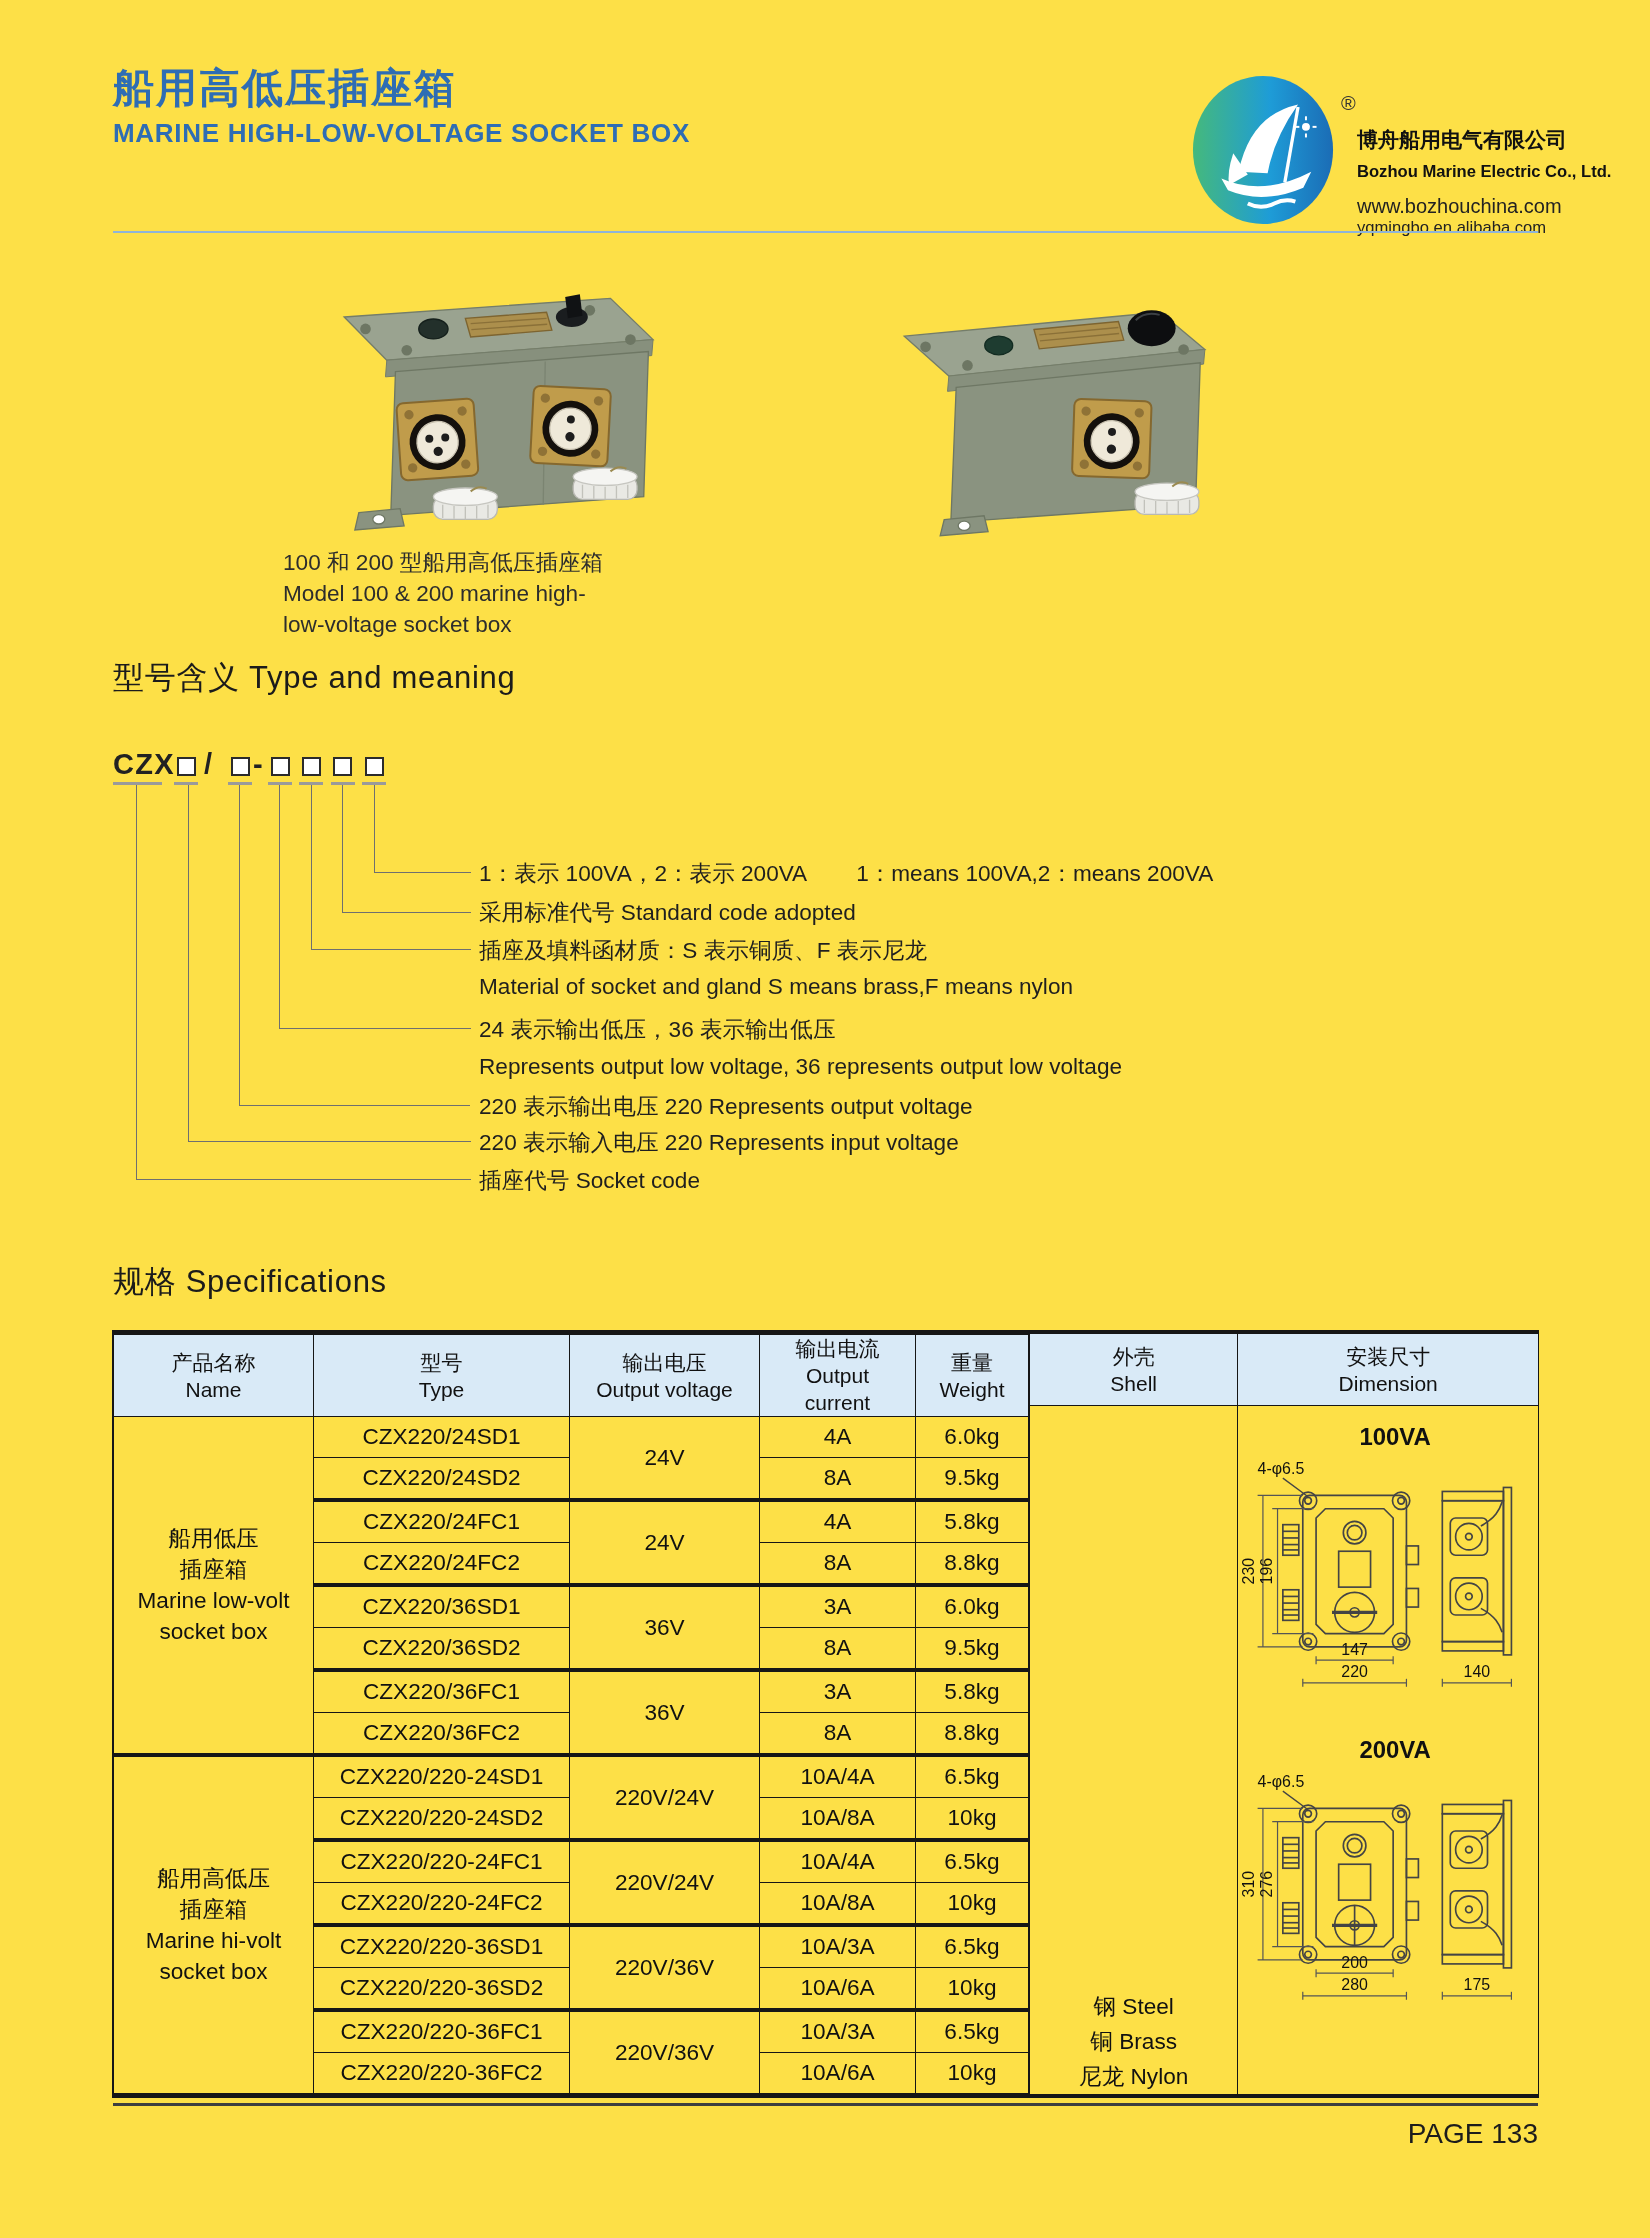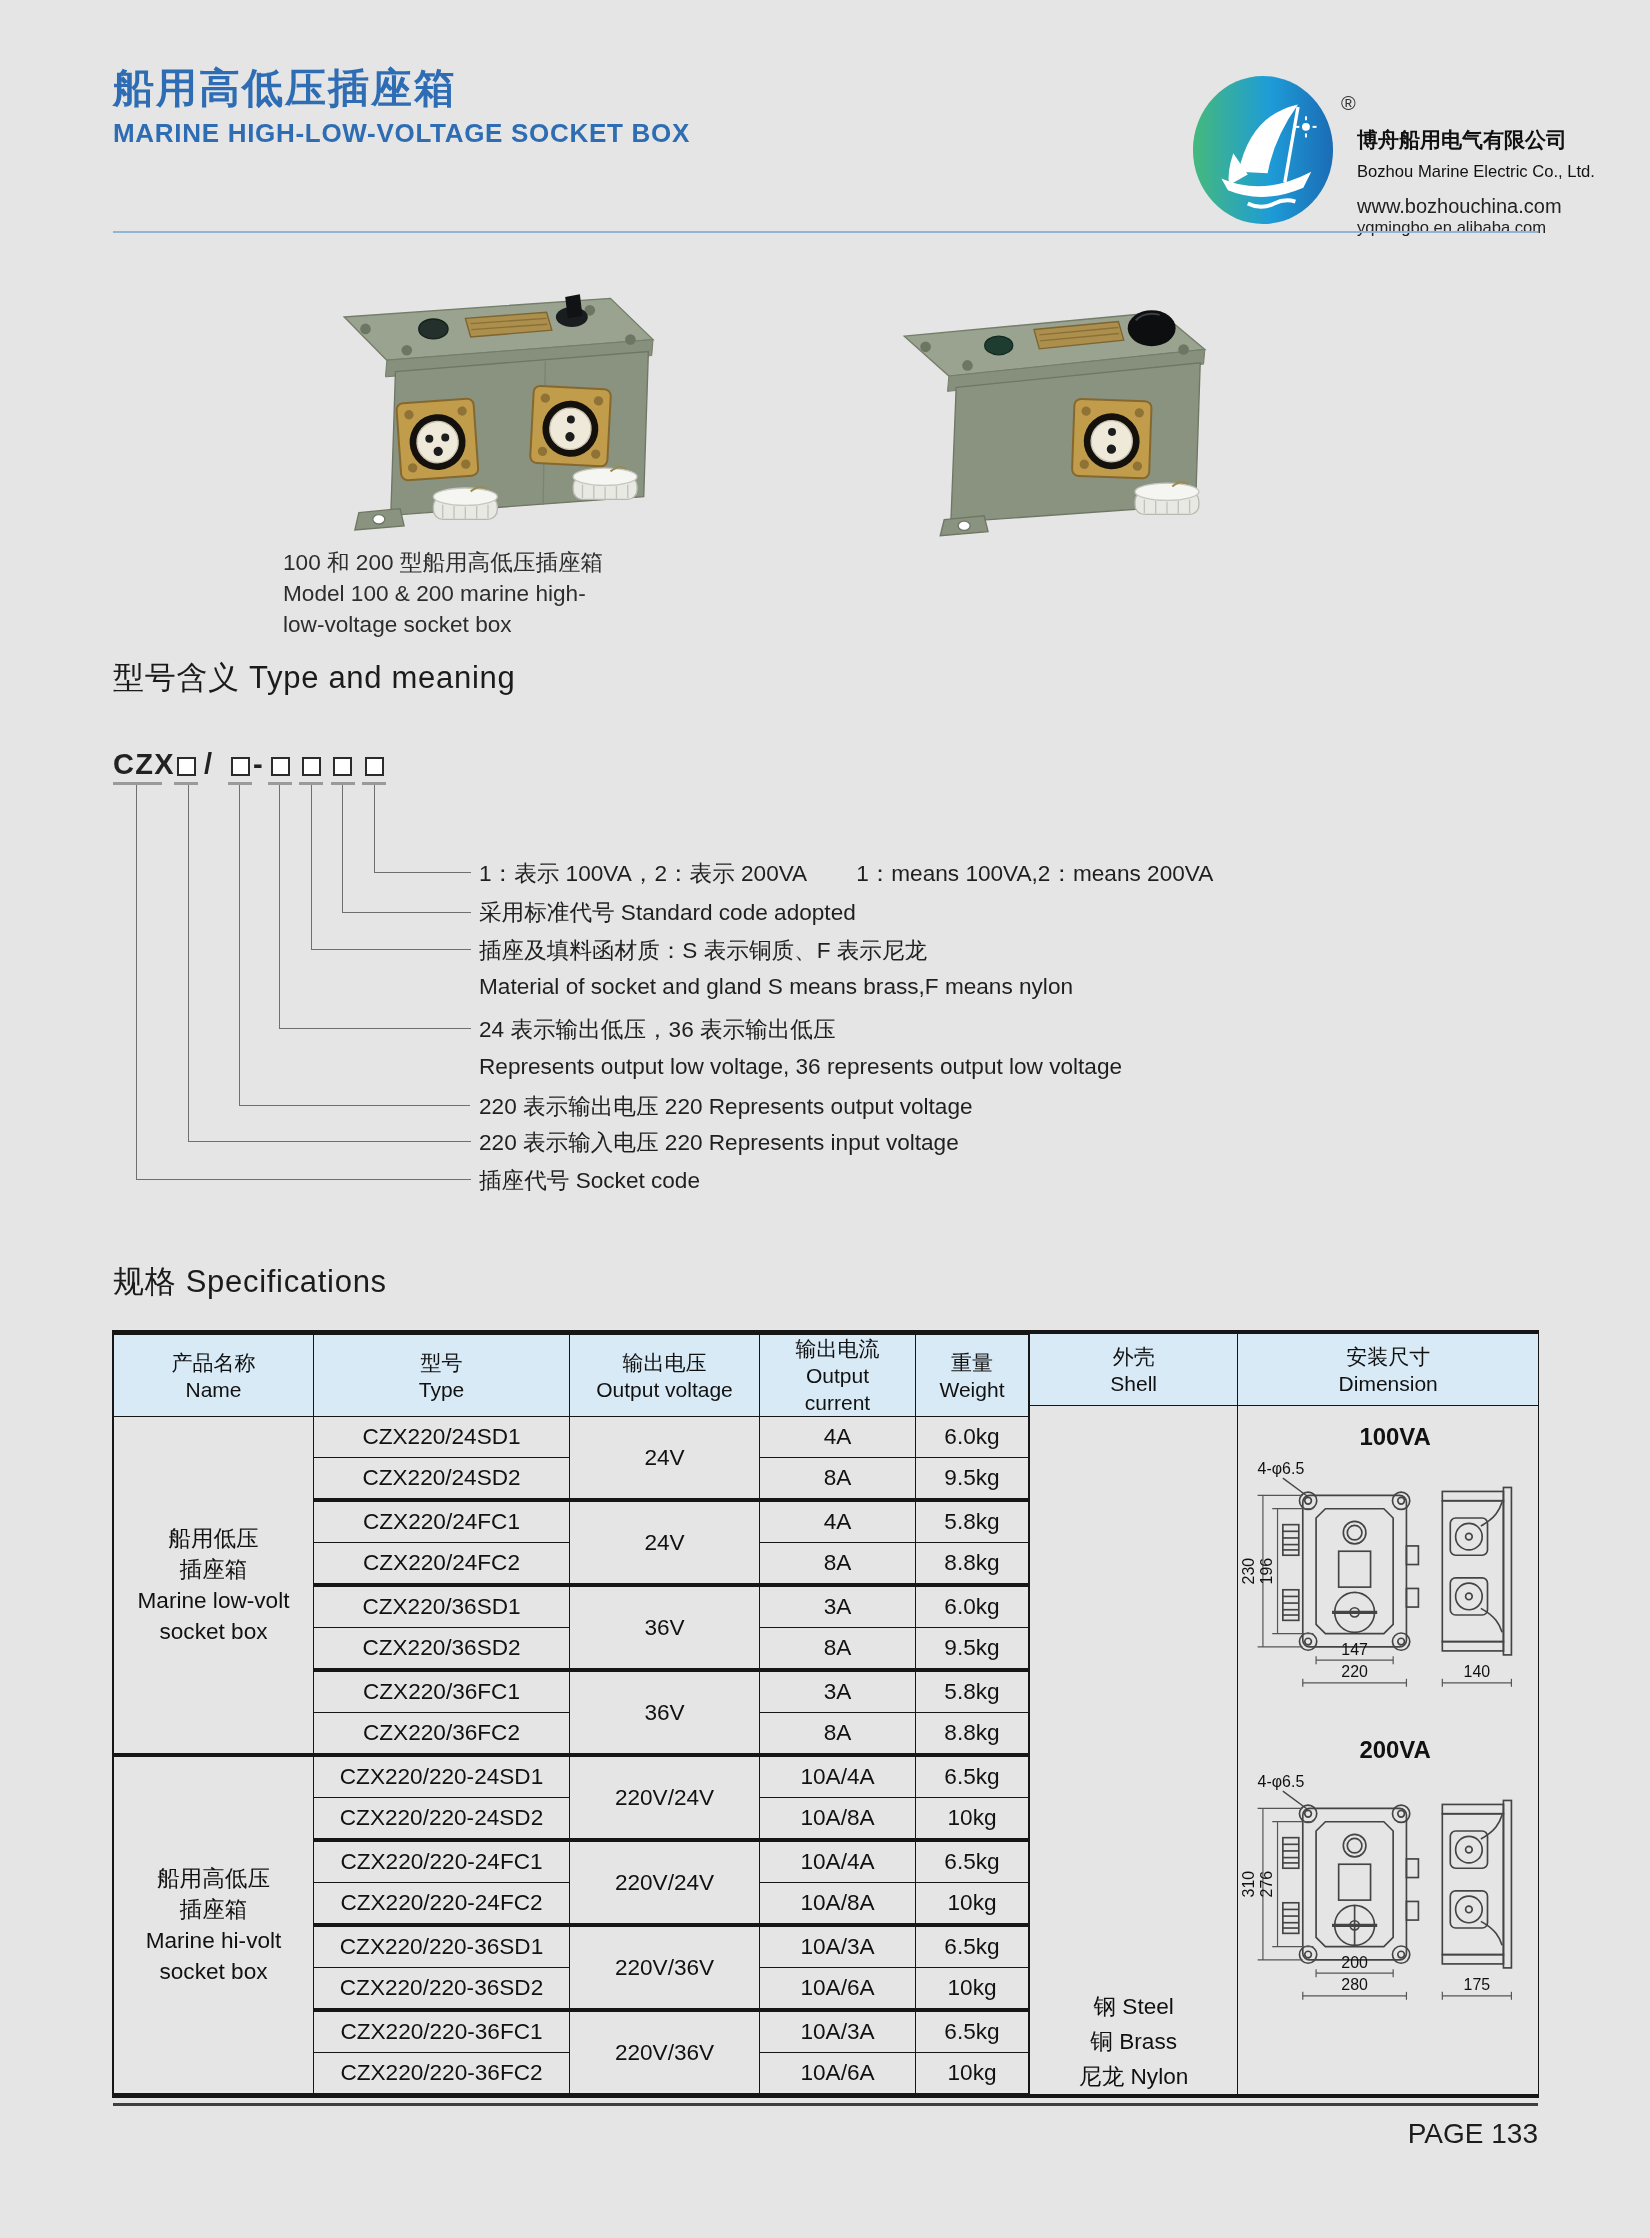--- a/index.html
+++ b/index.html
@@ -1,26 +1,26 @@
 <!DOCTYPE html>
 <html style="font-size:10.6px"><head>
 <meta charset="utf-8">
 <style>
   html,body{margin:0;padding:0;background:#fff;}
-  #page{position:relative;width:1650px;height:2239px;background:#e5e5e5;
+  #page{position:relative;width:1650px;height:2239px;background:#fde047;
         font-family:"Liberation Sans", sans-serif;color:#222;overflow:hidden;}
   .abs{position:absolute;}
 
   
   .title-cn{position:absolute;left:113px;top:61px;font-size:41px;font-weight:600;color:#2e6db4;letter-spacing:2px;}
   .title-en{position:absolute;left:113px;top:118px;font-size:26px;font-weight:600;color:#2e6db4;letter-spacing:0.7px;}
   .header-rule{position:absolute;left:113px;top:231px;width:1425px;height:2px;background:#8fb4d8;}
   .reg-mark{position:absolute;left:1341px;top:92px;font-size:20px;color:#333;}
   .company-cn{position:absolute;left:1357px;top:126px;font-size:21px;font-weight:bold;color:#111;white-space:nowrap;}
-  .company-en{position:absolute;left:1357px;top:162px;font-size:16.6px;font-weight:normal;color:#111;white-space:nowrap;}
+  .company-en{position:absolute;left:1357px;top:162px;font-size:16.6px;font-weight:bold;color:#111;white-space:nowrap;}
   .company-web1{position:absolute;left:1357px;top:195px;font-size:20px;color:#222;white-space:nowrap;}
   .company-web2{position:absolute;left:1357px;top:218px;font-size:16.6px;color:#222;white-space:nowrap;}
 
   
   .caption{position:absolute;font-size:22.6px;line-height:31px;color:#2d2d2d;}
 
   
   .section-title{position:absolute;left:113px;font-size:31px;font-weight:500;color:#1b1b1b;letter-spacing:0.7px;}
 
   

